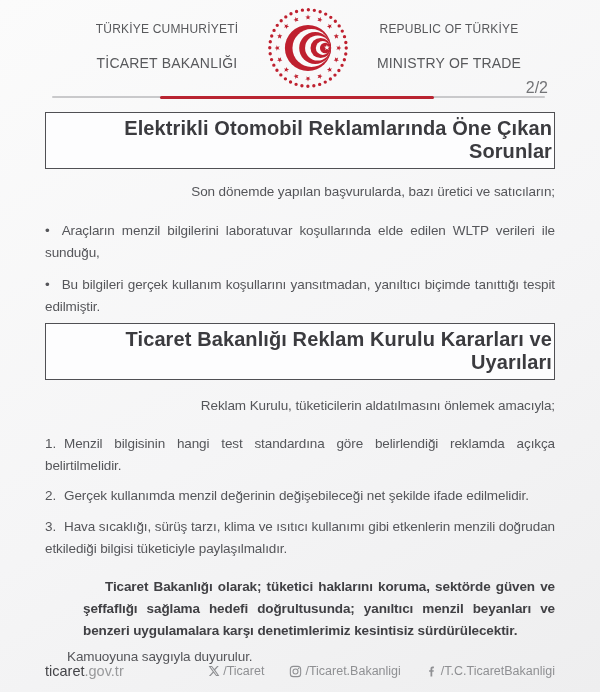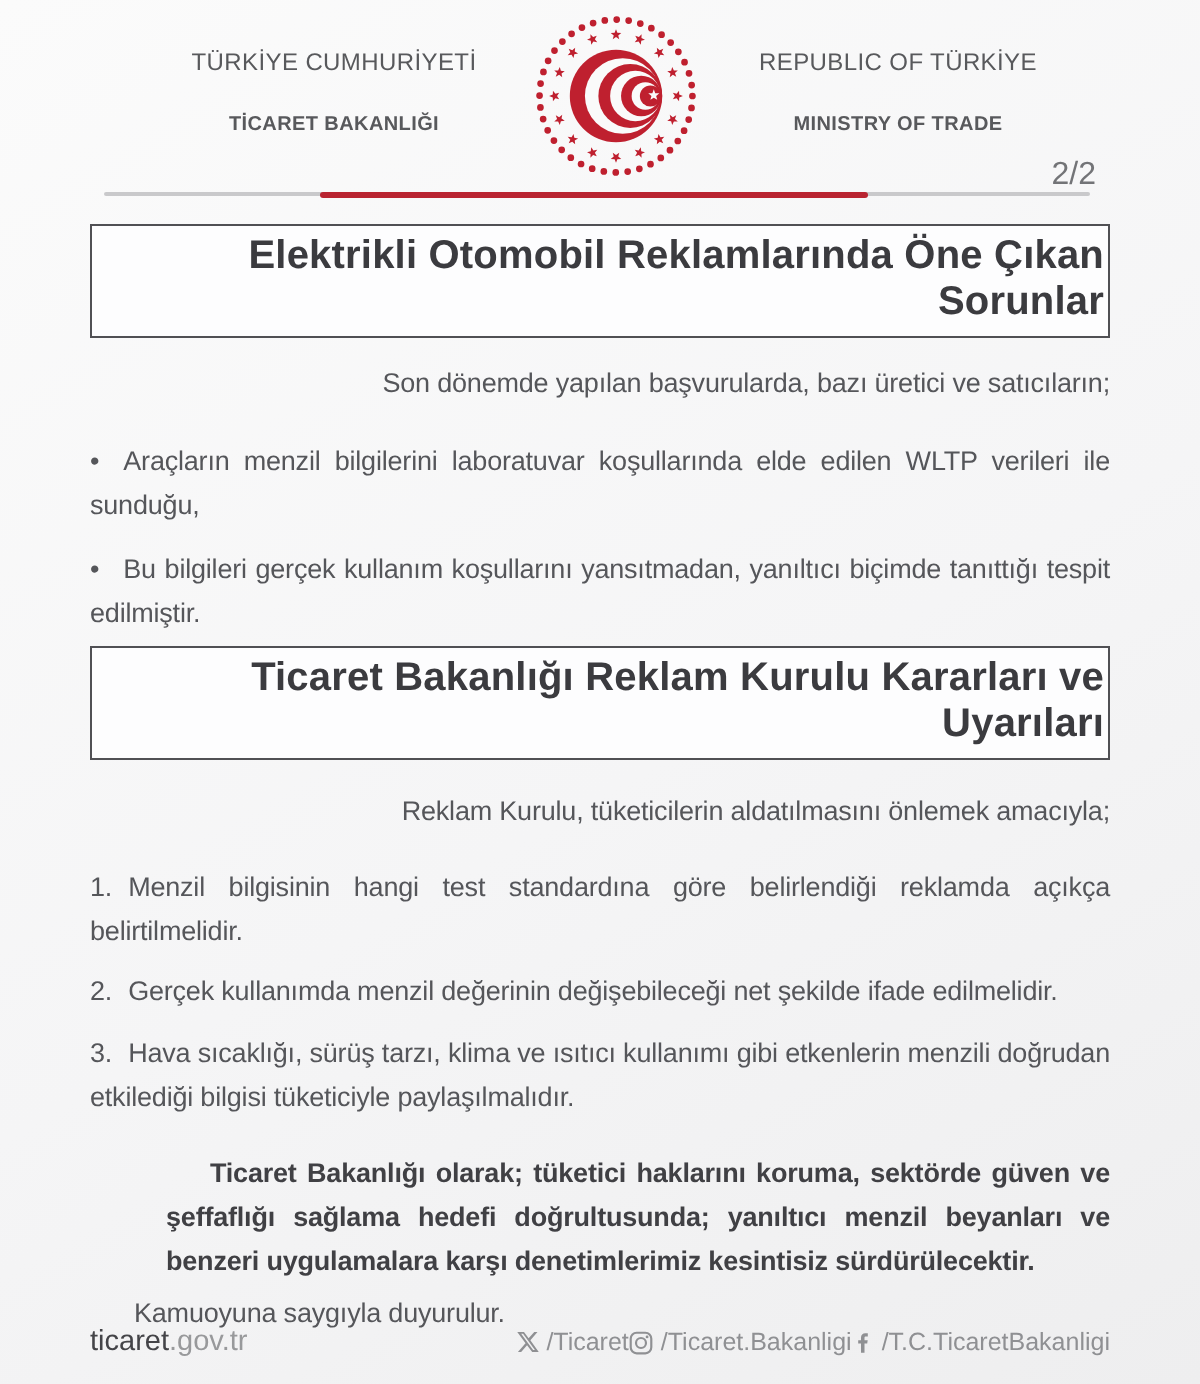--- a/index.html
+++ b/index.html
@@ -5,21 +5,21 @@
   html,body{margin:0;padding:0;background:#ffffff;}
   .page{
     position:relative;width:600px;height:692px;overflow:hidden;
     background:linear-gradient(150deg,#fbfbfb 0%,#f5f5f6 55%,#eeeeef 100%);
     font-family:"Liberation Sans","DejaVu Sans",sans-serif;color:#55565a;
   }
   
   .header{position:absolute;top:0;left:16px;right:0;height:94px;display:flex;align-items:center;justify-content:center;gap:13px;}
   .hdr-block{width:172px;color:#58595c;text-align:center;line-height:1.15;}
   .hdr-line1{font-size:12px;letter-spacing:.2px;white-space:nowrap;}
-  .hdr-line2{font-size:10px;font-weight:bold;letter-spacing:.2px;white-space:nowrap;margin-top:18px;}
+  .hdr-line2{font-size:14px;font-weight:normal;letter-spacing:.2px;white-space:nowrap;margin-top:18px;}
   .emblem{width:84px;height:84px;flex:0 0 auto;margin-top:2px;}
   .page-num{position:absolute;top:79px;right:52px;font-size:16px;color:#737477;}
   .divider{position:absolute;top:96px;left:52px;width:493px;height:2px;background:#c9c9cb;border-radius:1px;}
   .divider-red{position:absolute;left:108px;top:-0.5px;width:274px;height:3px;background:#b92431;border-radius:2px;}
   
   .content{position:absolute;top:112px;left:45px;right:45px;}
   .title-box{
     border:1.5px solid #505054;background:#fdfdfe;text-align:right;
     padding:4px 2px 5px;font-size:20px;font-weight:bold;color:#3b3b3f;letter-spacing:.1px;
   }
@@ -34,21 +34,21 @@
   .mt-intro2{margin-top:15px;}
   .mt-i1{margin-top:16px;}
   .mt-i2{margin-top:8px;}
   .mt-i3{margin-top:9px;}
   .emphasis{margin-top:16px;font-weight:bold;color:#404044;text-indent:22px;margin-left:38px;}
   .closing{margin-top:4px;text-indent:22px;text-align:left;}
   
   .footer{position:absolute;left:45px;right:45px;bottom:13px;display:flex;align-items:center;justify-content:space-between;}
   .site{font-size:14.5px;color:#98999b;cursor:pointer;}
   .site b{font-weight:normal;color:#444448;}
-  .social{display:flex;align-items:center;}
+  .social{display:flex;align-items:center;gap:25px;}
   .social-item{display:flex;align-items:center;gap:3px;font-size:12.5px;color:#8f9093;cursor:pointer;}
   .social-item svg{display:block;}
 </style>
 </head>
 <body>
 
 <div class="page">
 
   <div class="header">
     <div class="hdr-block">

